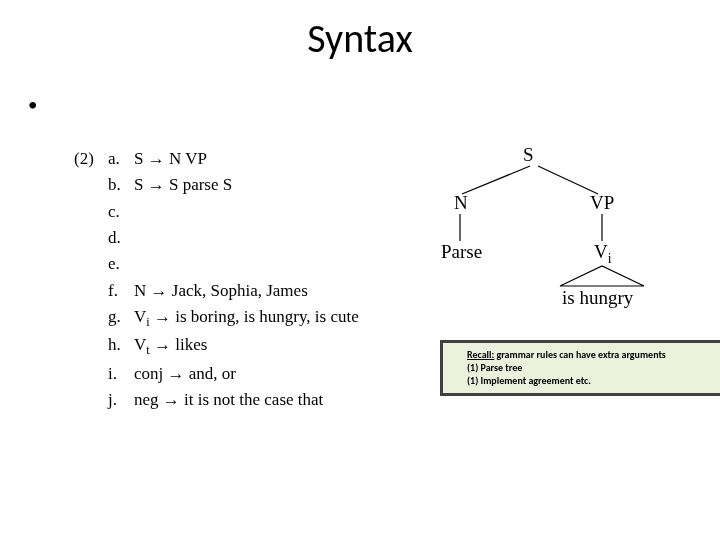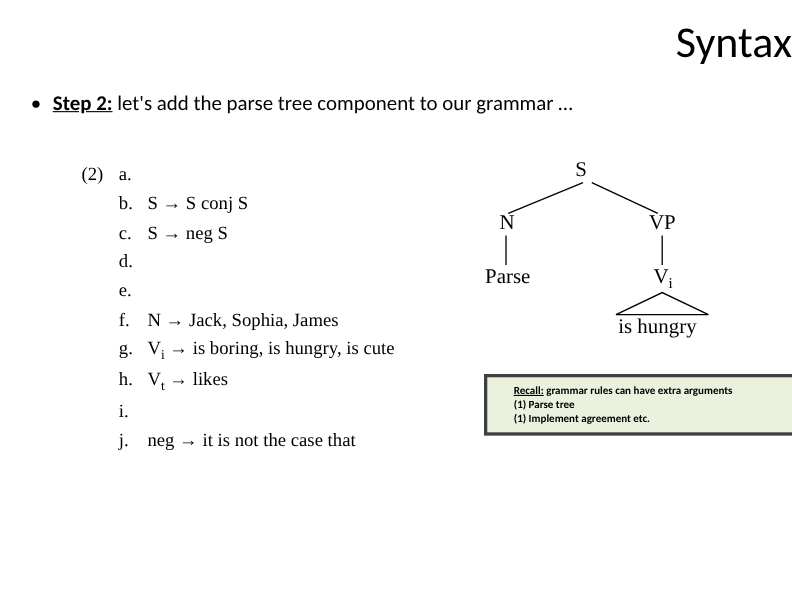--- a/index.html
+++ b/index.html
@@ -7,25 +7,25 @@
     padding: 0;
     width: 720px;
     height: 540px;
     background: #fff;
     font-family: Calibri, Arial, sans-serif;
     color: #000;
     position: relative;
     overflow: hidden;
   }
   .title {
-    text-align: right;
+    text-align: center;
     font-size: 40px;
     font-weight: 400;
     margin-top: 14px;
-    margin-bottom: 20px;
+    margin-bottom: 30px;
   }
   .bullet-row {
     display: flex;
     align-items: baseline;
     margin-left: 28px;
     font-size: 19px;
   }
   .bullet-dot {
     width: 20px;
     flex-shrink: 0;
@@ -70,39 +70,36 @@
   .callout .u { text-decoration: underline; font-weight: 700; }
   .callout .b { font-weight: 700; }
 </style>
 </head>
 <body>
 
 <div class="title">Syntax</div>
 
 <div class="bullet-row">
   <span class="bullet-dot">•</span>
-  <span class="bullet-text">
-    <span class="b">Step 2:</span><span> let's add the parse tree component to our grammar …</span>
-  </span>
 </div>
 
 <div class="rules-block" id="rules-block">
     <div class="row">
       <span class="num">(2)</span>
       <span class="let">a.</span>
+      <span>S → N VP</span>
     </div>
     <div class="row">
       <span class="num"></span>
       <span class="let">b.</span>
-      <span>S → S conj S</span>
+      <span>S → S parse S</span>
     </div>
     <div class="row">
       <span class="num"></span>
       <span class="let">c.</span>
-      <span>S → neg S</span>
     </div>
     <div class="row">
       <span class="num"></span>
       <span class="let">d.</span>
     </div>
     <div class="row">
       <span class="num"></span>
       <span class="let">e.</span>
     </div>
     <div class="row">
@@ -116,20 +113,21 @@
       <span>V<sub class="sub">i</sub> → is boring, is hungry, is cute</span>
     </div>
     <div class="row">
       <span class="num"></span>
       <span class="let">h.</span>
       <span>V<sub class="sub">t</sub> → likes</span>
     </div>
     <div class="row">
       <span class="num"></span>
       <span class="let">i.</span>
+      <span>conj → and, or</span>
     </div>
     <div class="row">
       <span class="num"></span>
       <span class="let">j.</span>
       <span>neg → it is not the case that</span>
     </div>
   </div>
 
 <div class="tree">
   <svg width="250" height="180" style="position:absolute;left:0;top:0">

